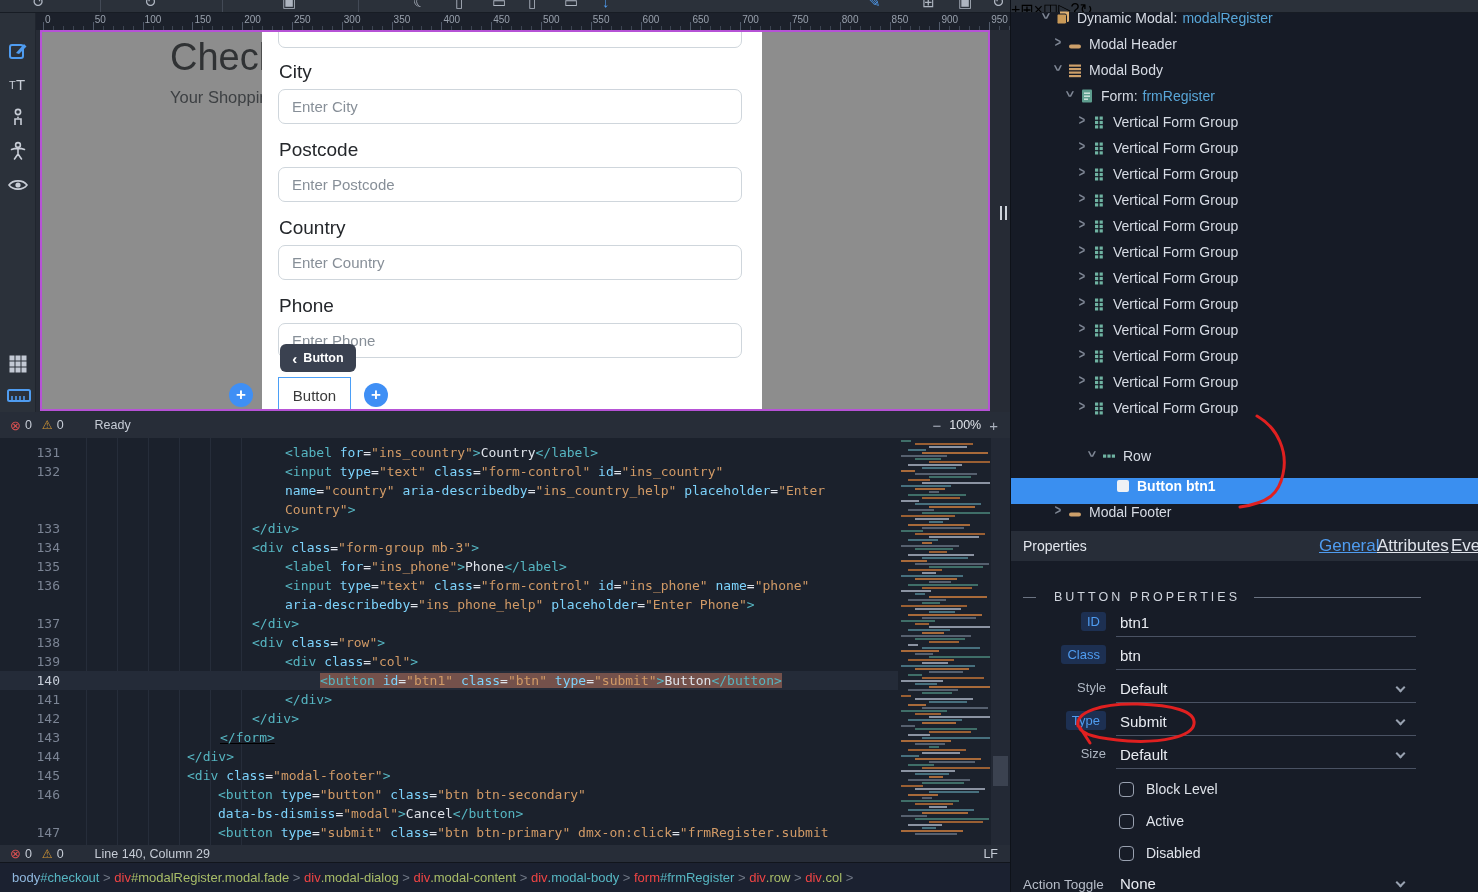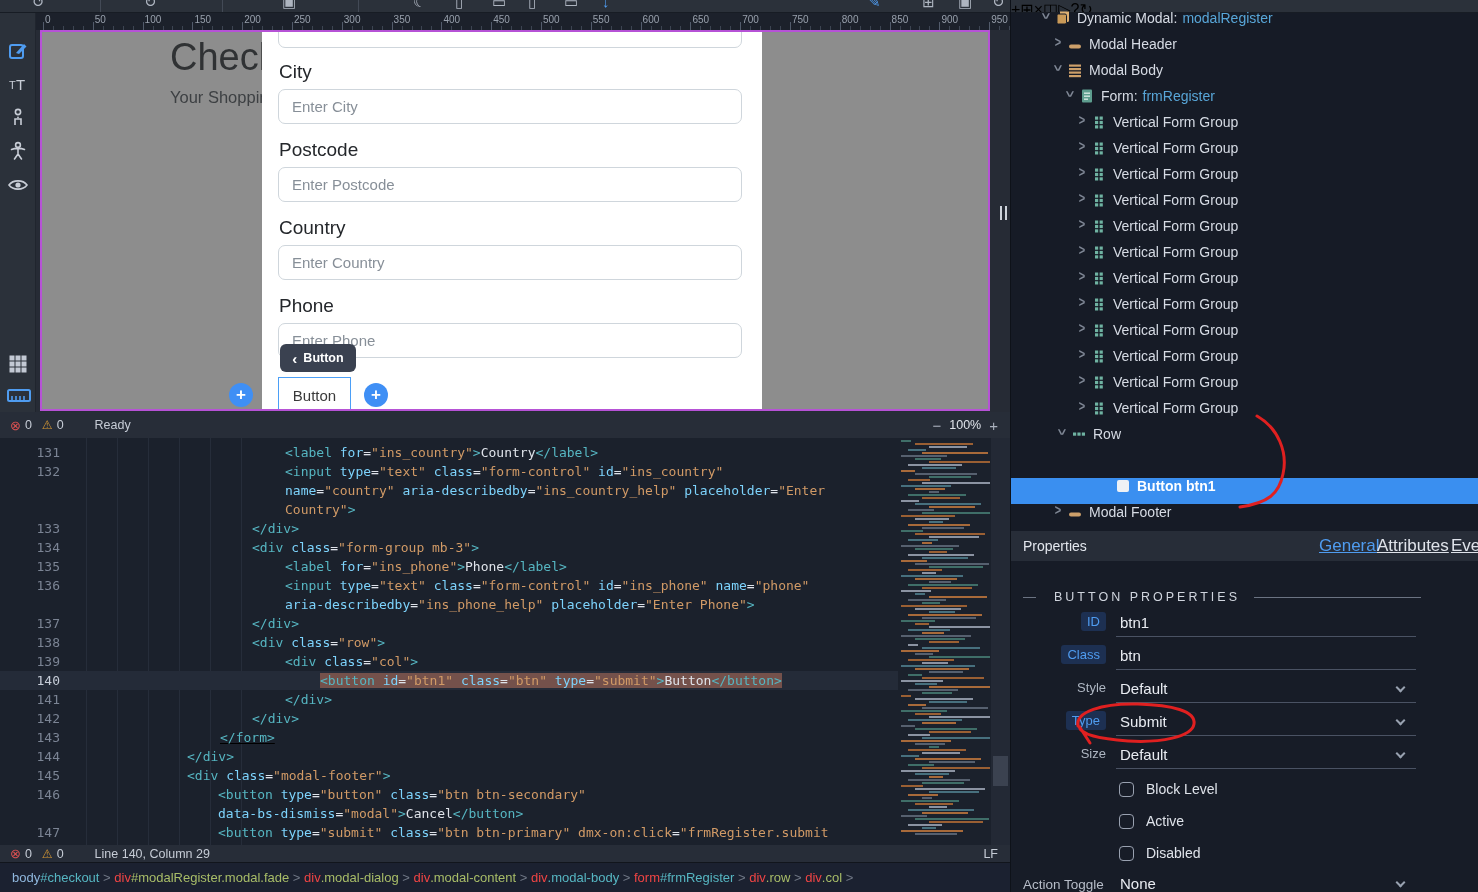--- a/index.html
+++ b/index.html
@@ -627,21 +627,21 @@
               <rect x="4" y="2.5" width="3.2" height="3.2" fill="#6fb3a2"></rect>
               <rect x="8.6" y="2.5" width="3.2" height="3.2" fill="#6fb3a2"></rect>
               <rect x="4" y="6.9" width="3.2" height="3.2" fill="#6fb3a2"></rect>
               <rect x="8.6" y="6.9" width="3.2" height="3.2" fill="#6fb3a2"></rect>
               <rect x="4" y="11.3" width="3.2" height="3.2" fill="#6fb3a2"></rect>
               <rect x="8.6" y="11.3" width="3.2" height="3.2" fill="#6fb3a2"></rect>
             </svg>
           </span>
           <span>Vertical Form Group</span>
         </div>
-        <div class="trow" style="top: 426px; padding-left: 44px;">
+        <div class="trow" style="top: 448px; padding-left: 74px;">
           <span class="caret expanded">&gt;</span>
           <span class="ticon">
             <svg width="16" height="16" viewBox="0 0 16 16">
               <rect x="2" y="6.5" width="3.2" height="3.2" fill="#6fb3a2"></rect>
               <rect x="6.4" y="6.5" width="3.2" height="3.2" fill="#6fb3a2"></rect>
               <rect x="10.8" y="6.5" width="3.2" height="3.2" fill="#6fb3a2"></rect>
             </svg>
           </span>
           <span>Row</span>
         </div>

